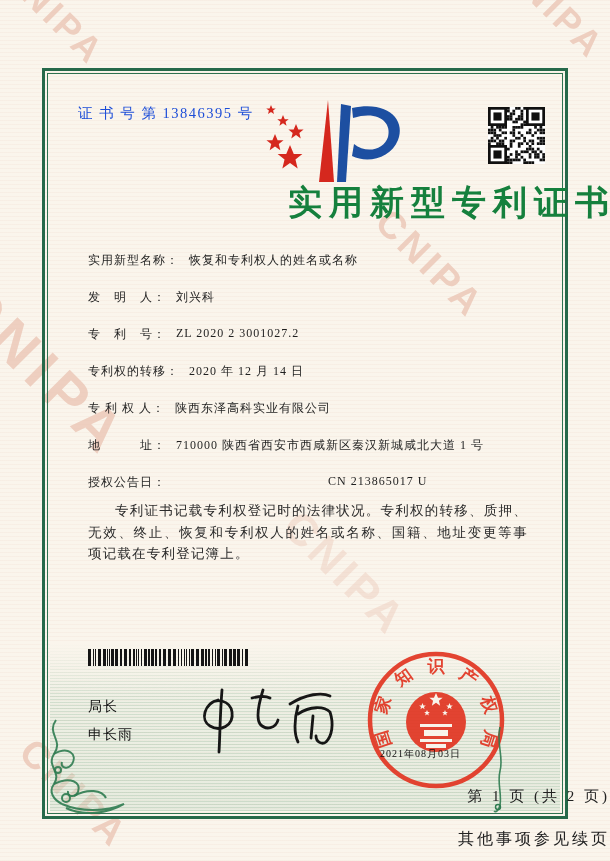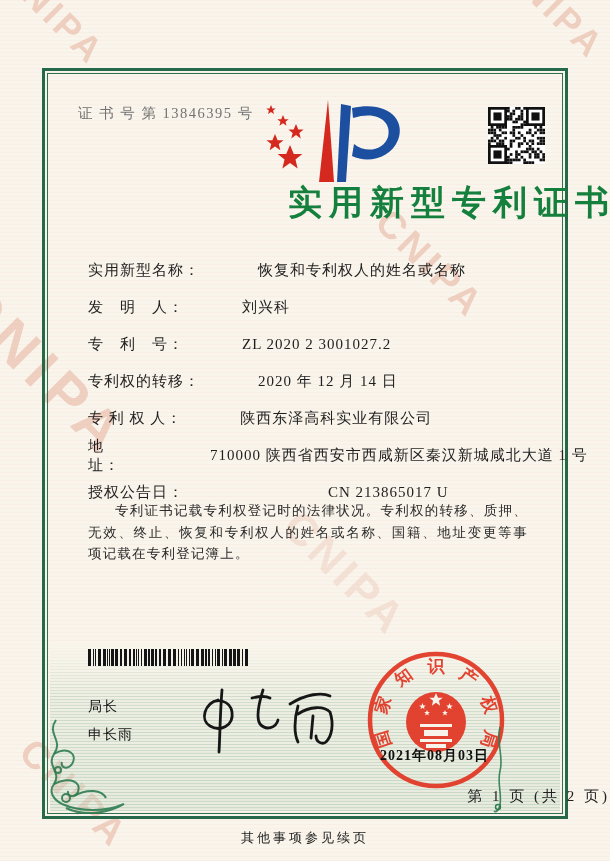--- a/index.html
+++ b/index.html
@@ -18,45 +18,45 @@
   .wm6{left:6px;top:772px;font-size:38px;}
   
   .frame{position:absolute;left:42px;top:68px;width:520px;height:745px;border:3px solid #26694a;z-index:2;}
   .frame-inner{position:absolute;inset:2px;border:1px solid #2e7250;}
   .waves{position:absolute;left:5px;right:5px;bottom:5px;height:168px;z-index:2;
      background:
        linear-gradient(180deg,#faf5ec 0,rgba(250,245,236,0) 55px),
        repeating-linear-gradient(0deg,rgba(96,150,112,.20) 0 1px,rgba(0,0,0,0) 1px 3px),
        linear-gradient(0deg,rgba(203,222,204,.42),rgba(216,231,216,.22));}
   .content{position:absolute;inset:0;z-index:3;}
-  .cert-no{position:absolute;left:78px;top:104px;font-size:14.5px;letter-spacing:1.5px;color:#737373;}
+  .cert-no{position:absolute;left:78px;top:104px;font-size:14.5px;letter-spacing:1.5px;color:#1d4ed8;}
   .logo{position:absolute;left:240px;top:96px;width:170px;height:88px;}
   .qr{position:absolute;left:488px;top:107px;width:57px;height:57px;}
   .title{position:absolute;left:6px;top:180px;width:100%;text-align:right;
          font-size:34px;font-weight:bold;letter-spacing:7px;color:#15803d;}
   .fields{position:absolute;left:88px;top:252px;width:445px;}
-  .frow{height:37px;display:flex;align-items:center;font-size:15px;letter-spacing:1px;position:relative;gap:48px;}
+  .frow{height:37px;display:flex;font-size:12px;letter-spacing:1px;position:relative;}
   .frow .val{margin-left:10px;white-space:nowrap;}
   .pair2{position:absolute;left:230px;display:flex;}
   .paras{position:absolute;left:88px;top:500px;width:440px;font-size:13.5px;line-height:21.5px;
          letter-spacing:1.2px;color:#2b2b2b;text-align:justify;}
   .paras p{margin:0;text-indent:2em;}
   .barcode{position:absolute;left:88px;top:649px;width:162px;height:17px;}
   .barcode rect{fill:#151515;}
   .signer{position:absolute;left:88px;top:692px;font-family:"Liberation Sans","DejaVu Sans",sans-serif;
           font-size:14px;line-height:28px;color:#141414;letter-spacing:1px;}
   .signature{position:absolute;left:186px;top:684px;width:160px;height:76px;}
   .signature path{stroke:#161616;stroke-width:2.8;fill:none;stroke-linecap:round;}
   .seal{position:absolute;left:366px;top:650px;width:140px;height:140px;opacity:.93;z-index:5;}
   .seal-char{font-size:17px;font-weight:bold;fill:#e23724;font-family:"Liberation Serif",serif;}
-  .seal-date{position:absolute;left:380px;top:747px;width:130px;font-size:14px;font-weight:700;
+  .seal-date{position:absolute;left:380px;top:747px;width:130px;font-size:10px;font-weight:400;
              letter-spacing:1px;color:#101010;z-index:6;white-space:nowrap;}
   .pageinfo{position:absolute;left:0;top:787px;width:100%;text-align:right;font-size:15px;
             letter-spacing:3px;color:#222;z-index:4;}
-  .note{position:absolute;left:0;top:829px;width:100%;text-align:center;font-size:13px;
+  .note{position:absolute;left:0;top:829px;width:100%;text-align:right;font-size:16px;
         letter-spacing:3px;color:#222;z-index:3;}
   .flourish{position:absolute;left:44px;top:718px;width:96px;height:96px;z-index:4;}
   .flourish path,.flourish circle{stroke:#2e7b50;stroke-width:2;fill:none;opacity:.9;}
   .ornament-r{position:absolute;left:492px;top:727px;width:16px;height:88px;z-index:4;}
   .ornament-r path{stroke:#2e7b50;stroke-width:1.6;fill:none;opacity:.9;}
   .qr rect.mod{fill:#101010;}
 </style>
 </head>
 <body>
 

